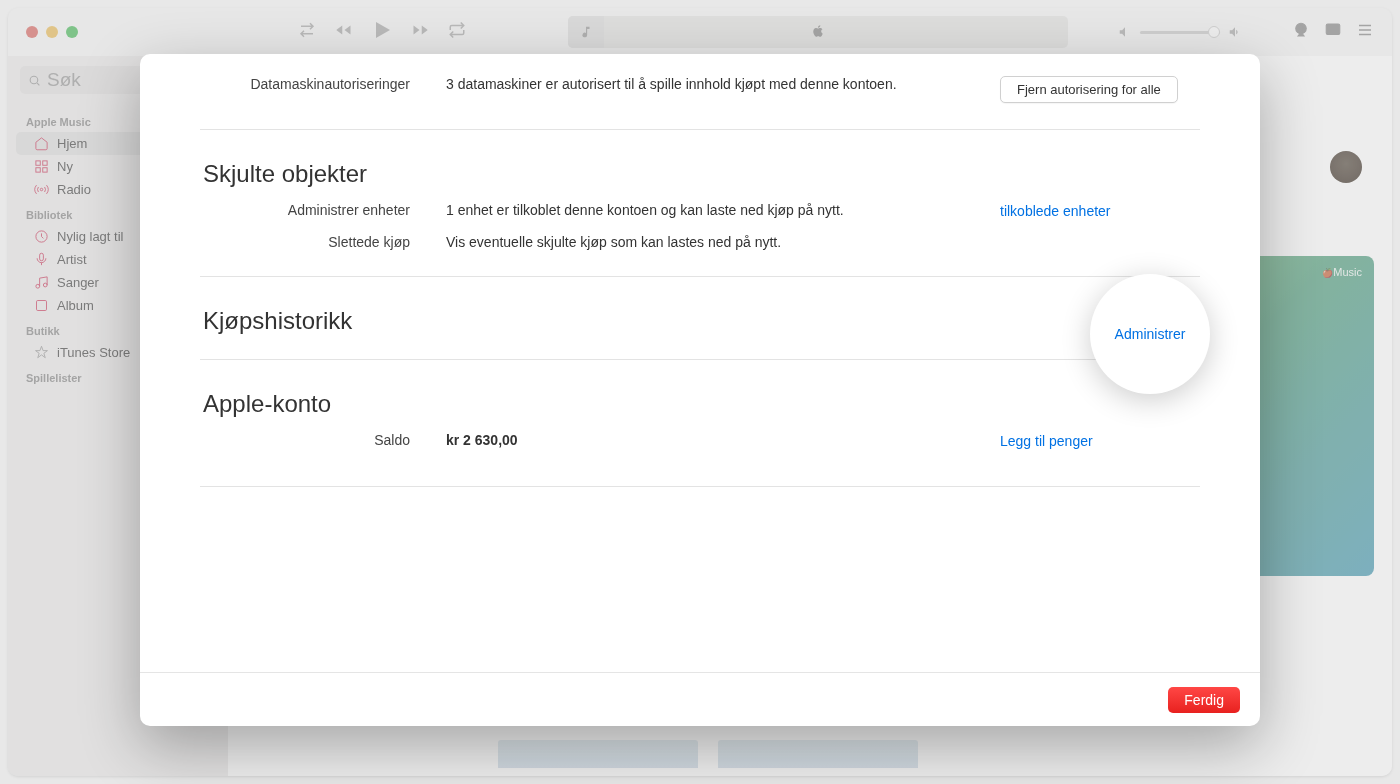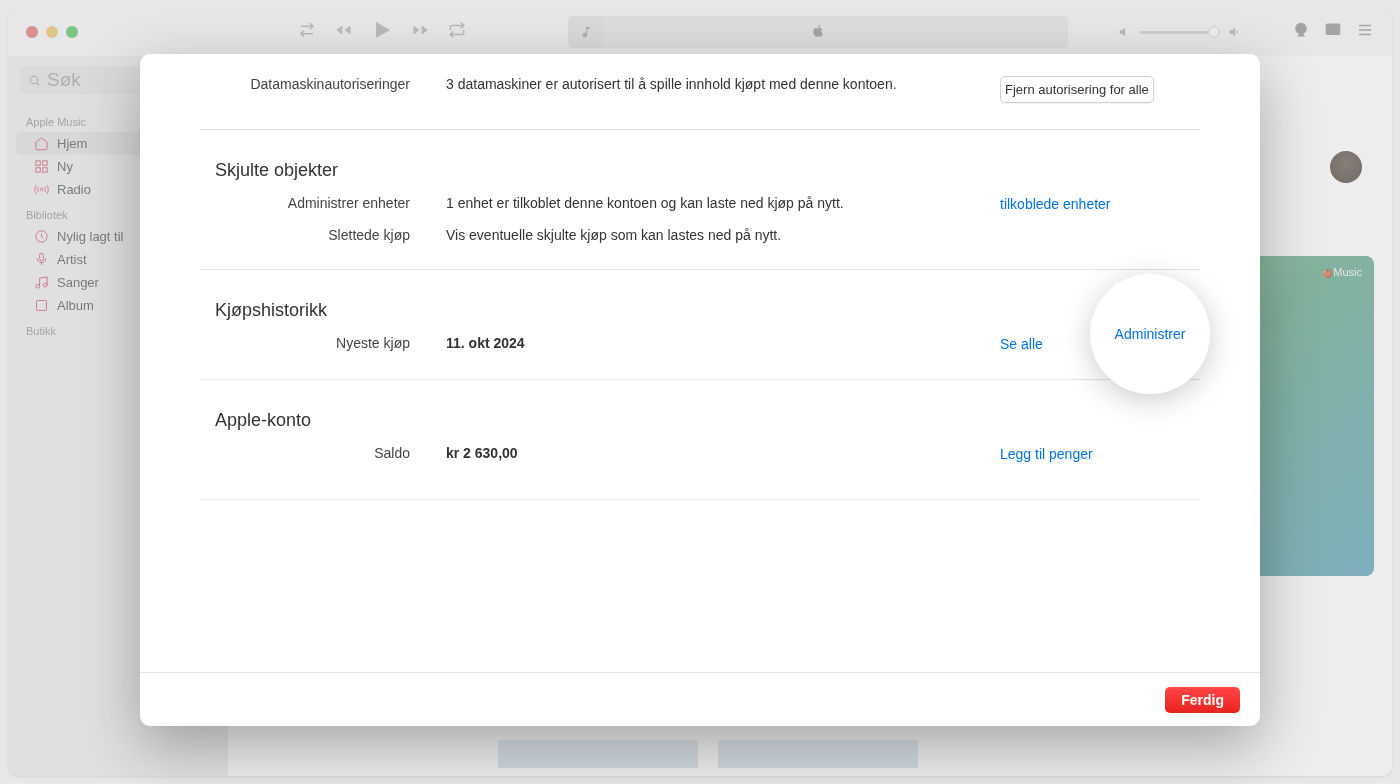--- a/index.html
+++ b/index.html
@@ -27,21 +27,21 @@
     .volume-knob { width: 12px; height: 12px; background: #fff; border: 1px solid #ccc; border-radius: 50%; position: absolute; right: 0; top: -5px; }
 
     .titlebar-right { position: absolute; right: 18px; display: flex; gap: 14px; align-items: center; color: #888; }
     .titlebar-right svg { width: 18px; height: 18px; fill: #888; stroke: #888; }
 
     .main-area { display: flex; height: calc(100% - 48px); }
     .sidebar { width: 220px; background: #eceaea; padding: 10px 0; }
     .search-box { margin: 0 12px 14px; height: 28px; background: #e2e0e0; border-radius: 5px; display: flex; align-items: center; padding: 0 8px; color: #999; font-size: 19px; }
     .search-box svg { width: 13px; height: 13px; margin-right: 6px; }
 
-    .sb-section-title { font-size: 11px; color: #888; padding: 8px 18px 4px; font-weight: 400; }
+    .sb-section-title { font-size: 11px; color: #888; padding: 8px 18px 4px; font-weight: 700; }
     .sb-item { display: flex; align-items: center; padding: 4px 18px; font-size: 13px; color: #444; gap: 8px; border-radius: 5px; margin: 0 8px; }
     .sb-item.active { background: #ddd; }
     .sb-item svg { width: 15px; height: 15px; fill: none; stroke: #fa2e5e; stroke-width: 1.5; }
     .sb-item.muted svg { stroke: #999; }
 
     .content { flex: 1; background: #fff; position: relative; }
     .avatar { position: absolute; right: 30px; top: 95px; width: 32px; height: 32px; border-radius: 50%; background: radial-gradient(circle at 50% 40%, #5a4a3a, #3a2a1a); }
 
     .music-card { position: absolute; right: 18px; top: 200px; width: 280px; height: 320px; background: linear-gradient(135deg, #6bc96b 0%, #3aa876 40%, #2ba0c4 100%); border-radius: 8px; }
     .music-card-label { position: absolute; right: 12px; top: 10px; font-size: 11px; color: rgba(255,255,255,0.9); }
@@ -56,28 +56,28 @@
     .modal-body { flex: 1; padding: 20px 60px 20px 60px; overflow: hidden; }
 
     .row { display: flex; align-items: flex-start; padding: 2px 0; margin-bottom: 6px; gap: 16px; }
     .row .label { width: 230px; text-align: right; padding-right: 20px; font-size: 14px; color: #444; }
     .row .value { flex: 1; font-size: 14px; color: #333; padding-right: 20px; }
     .row .action { width: 200px; text-align: left; }
 
     .link { color: #0071e3; font-size: 14px; cursor: pointer; }
     .bold { font-weight: 600; }
 
-    .section-title { font-size: 18px; font-weight: 400; color: #333; margin: 30px 15px 12px; }
+    .section-title { font-size: 24px; font-weight: 400; color: #333; margin: 30px 3px 12px; }
 
     .divider { height: 1px; background: #e3e3e3; margin: 24px 0 10px; }
 
-    .sys-btn { background: #fff; border: 1px solid #d0d0d0; border-radius: 5px; padding: 5px 4px; font-size: 13px; color: #333; box-shadow: 0 1px 1px rgba(0,0,0,0.04); }
+    .sys-btn { background: #fff; border: 1px solid #d0d0d0; border-radius: 5px; padding: 5px 16px; font-size: 13px; color: #333; box-shadow: 0 1px 1px rgba(0,0,0,0.04); }
 
     .modal-footer { height: 54px; border-top: 1px solid #e5e5e5; display: flex; align-items: center; justify-content: flex-end; padding: 0 20px; }
-    .btn-primary { background: linear-gradient(#ff4745,#e8211f); color: #fff; border: none; border-radius: 5px; padding: 5px 16px; font-size: 14px; font-weight: 700; }
+    .btn-primary { background: linear-gradient(#ff4745,#e8211f); color: #fff; border: none; border-radius: 5px; padding: 5px 16px; font-size: 14px; font-weight: 400; }
 
     .magnifier { position: absolute; width: 120px; height: 120px; border-radius: 50%; background: #fff; box-shadow: 0 6px 30px rgba(0,0,0,0.2); display: flex; align-items: center; justify-content: center; font-size: 17px; color: #0071e3; font-weight: 500; left: 950px; top: 220px; }
 
     .dim { filter: saturate(0.7) opacity(0.65); }
   </style>
 </head>
 <body>
 
 <div class="app-window dim">
   <div class="titlebar">
@@ -197,21 +197,28 @@
         <span>Sanger</span>
       </div>
       <div class="sb-item">
         <svg viewBox="0 0 24 24">
             <rect x="4" y="4" width="16" height="16" rx="2"></rect>
           </svg>
         <span>Album</span>
       </div>
 
       <div class="sb-section-title">Butikk</div>
-
+      <div class="sb-item muted">
+        <svg viewBox="0 0 24 24">
+            <path d="M12 2l2.5 7h7l-5.7 4.3 2.2 7-6-4.5-6 4.5 2.2-7L2.5 9h7z"></path>
+          </svg>
+        <span>iTunes Store</span>
+      </div>
+
+      <div class="sb-section-title">Spillelister</div>
     </div>
 
     <div class="content">
       <div class="avatar"></div>
       <div class="music-card">
         <span class="music-card-label"><span style="font-size:9px">🍎</span><span>Music</span></span>
       </div>
       <div class="bottom-thumbs">
         <div class="thumb"></div>
         <div class="thumb"></div>
@@ -243,25 +250,20 @@
     <div class="row" style="margin-top:10px">
       <div class="label">Slettede kjøp</div>
       <div class="value">Vis eventuelle skjulte kjøp som kan lastes ned på nytt.</div>
       <div class="action"></div>
     </div>
 
     <div class="divider"></div>
 
     <div class="section-title">Kjøpshistorikk</div>
 
-    <div class="row">
-      <div class="label">Nyeste kjøp</div>
-      <div class="value bold">11. okt 2024</div>
-      <div class="action"><span class="link">Se alle</span></div>
-    </div>
 
     <div class="divider"></div>
 
     <div class="section-title">Apple-konto</div>
 
     <div class="row">
       <div class="label">Saldo</div>
       <div class="value bold">kr 2 630,00</div>
       <div class="action"><span class="link">Legg til penger</span></div>
     </div>

